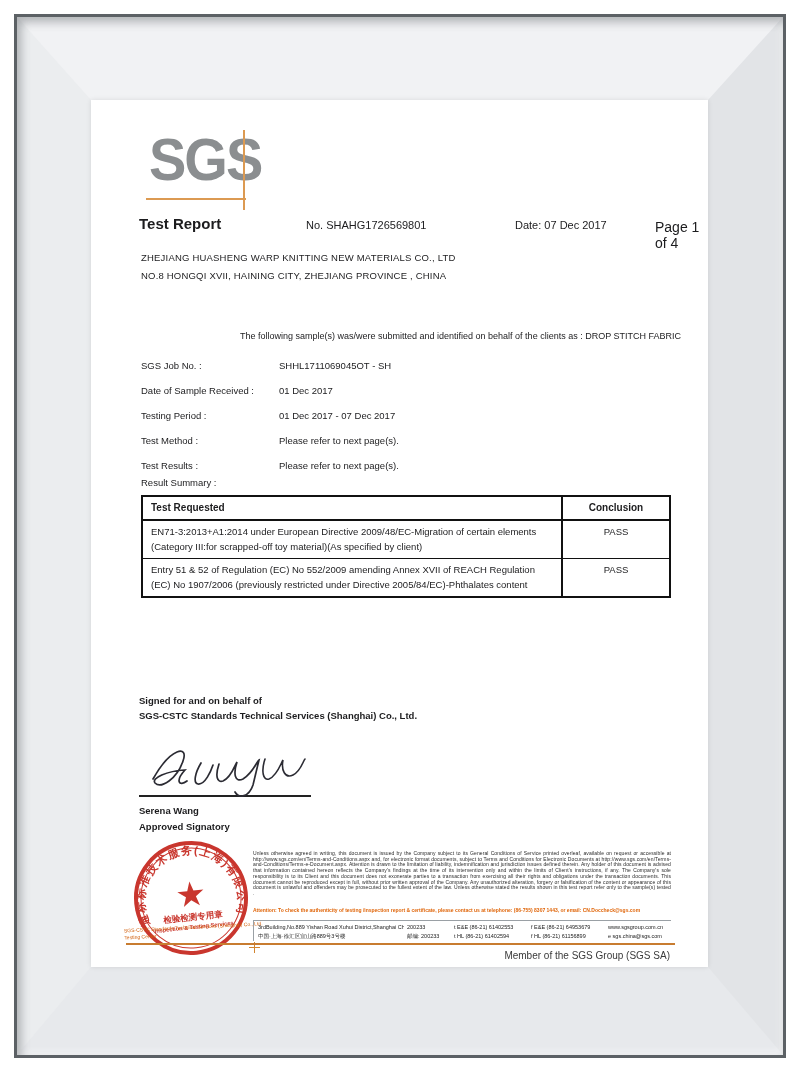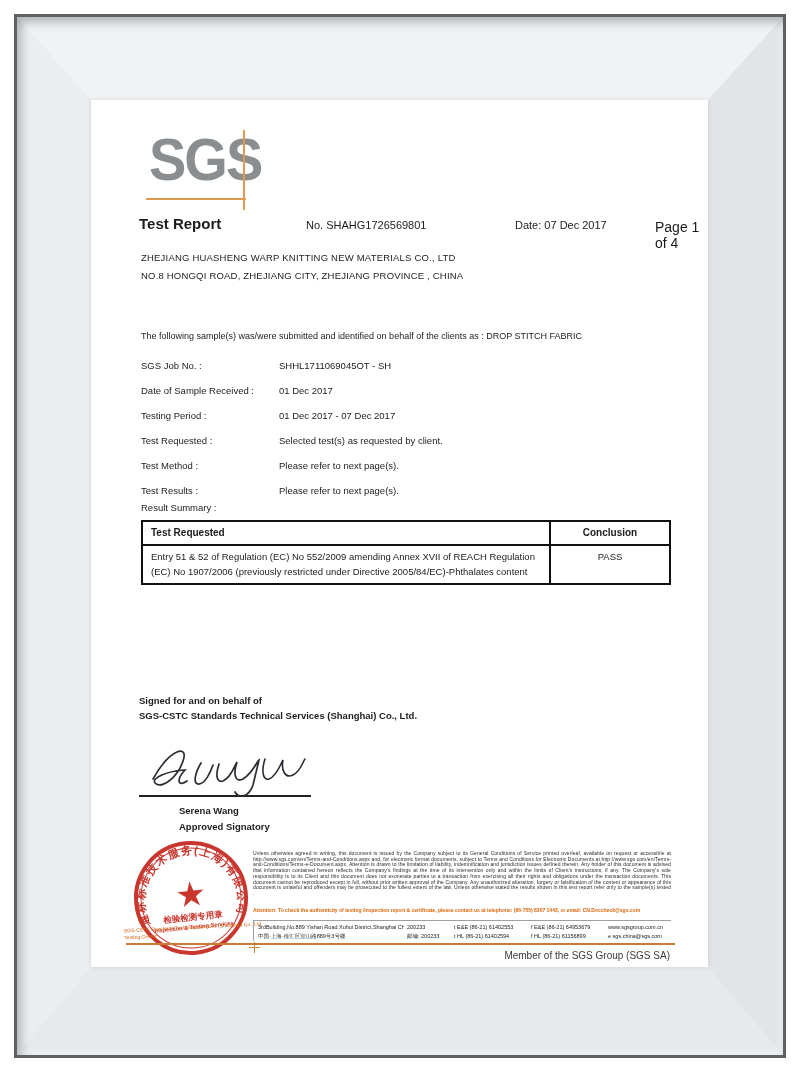--- a/index.html
+++ b/index.html
@@ -30,37 +30,37 @@
   .logo-vline { position:absolute; left:94px; top:-2px; width:2px; height:80px; background:#dc9a52; }
 
   
   .hdr-title { position:absolute; top:115px; left:48px; font-size:15px; font-weight:bold; }
   .hdr-no    { position:absolute; top:119px; left:215px; font-size:11px;text-align:right; }
   .hdr-date  { position:absolute; top:119px; left:424px; font-size:11px; }
   .hdr-page  { position:absolute; top:119px; left:548px; font-size:14px;margin-left:16px; }
 
   .client { position:absolute; top:149px; left:50px; font-size:9.5px; line-height:18px; letter-spacing:.2px; }
 
-  .sample-line { position:absolute; top:231px; left:50px; width:540px; font-size:9px; }
+  .sample-line { position:absolute; top:231px; left:50px; width:540px; font-size:9px;text-align:right; }
 
   .fields-block { position:absolute; top:249px; left:50px; width:530px; }
   .frow { display:flex; line-height:17px; font-size:9.5px;margin-top:8px; }
   .frow.gap { margin-bottom:6px; }
   .frow .lab { width:138px; }
   .result-label { font-size:9.5px; line-height:17px; margin-bottom:4px; }
 
   table.summary { width:530px; border-collapse:collapse; border:2px solid #111; font-size:9.5px;padding-left:44px; }
   table.summary th, table.summary td { border:1px solid #111; padding:3px 8px 4px 8px; vertical-align:top; line-height:15px; }
   table.summary th { border-bottom:2px solid #111; text-align:left; font-size:10px; }
-  table.summary th.conc, table.summary td.conc { border-left:2px solid #111; text-align:center; width:120px; }
+  table.summary th.conc, table.summary td.conc { border-left:2px solid #111; text-align:center; width:108px; }
 
   .sign-block { position:absolute; top:593px; left:48px; width:320px; font-size:9.5px; line-height:15px;font-weight:bold; }
   .sig-svg { display:block; margin:14px 0 0 6px; }
   .sig-rule { width:172px; height:2px; background:#222; margin-top:-4px; }
-  .sig-name { margin-top:6px; font-size:9.5px; line-height:16px;margin-left:40px; }
+  .sig-name { margin-top:6px; font-size:9.5px; line-height:16px; }
 
   
   .stamp { position:absolute; top:738px; left:40px; width:120px; height:120px; transform:rotate(-6deg); opacity:.92; }
   .stamp-under { position:absolute; left:33px; top:823px; width:170px; font-size:5px; line-height:7px;
     color:#d2600e; transform:rotate(-3deg); }
 
   
   .disclaimer { position:absolute; top:751px; left:162px; width:418px; height:57px; overflow:hidden;
     font-size:5px; line-height:5.7px; text-align:justify; color:#2a2a2a; letter-spacing:.1px; }
   .attention { position:absolute; top:808px; left:162px; width:418px; font-size:5px; line-height:5.8px;
@@ -96,58 +96,58 @@
         <div class="logo-vline"></div>
       </div>
 
       <div class="hdr-title">Test Report</div>
       <div class="hdr-no">No. SHAHG1726569801</div>
       <div class="hdr-date">Date: 07 Dec 2017</div>
       <div class="hdr-page">Page 1 of 4</div>
 
       <div class="client">
         <div>ZHEJIANG HUASHENG WARP KNITTING NEW MATERIALS CO., LTD</div>
-        <div>NO.8 HONGQI ROAD, ZHEJIANG CITY, ZHEJIANG PROVINCE , CHINA</div>
+        <div>NO.8 HONGQI XVII, HAINING CITY, ZHEJIANG PROVINCE , CHINA</div>
       </div>
 
       <div class="sample-line">The following sample(s) was/were submitted and identified on behalf of the clients as : DROP STITCH FABRIC</div>
 
       <div class="fields-block">
         <div class="frow gap">
           <span class="lab">SGS Job No. :</span>
           <span class="val">SHHL1711069045OT - SH</span>
         </div>
         <div class="frow">
           <span class="lab">Date of Sample Received :</span>
           <span class="val">01 Dec 2017</span>
         </div>
         <div class="frow">
           <span class="lab">Testing Period :</span>
           <span class="val">01 Dec 2017 - 07 Dec 2017</span>
-        </div>
-        <div class="frow">
-          <span class="lab">Test Requested :</span>
-          <span class="val">Selected test(s) as requested by client.</span>
         </div>
         <div class="frow">
           <span class="lab">Test Method :</span>
           <span class="val">Please refer to next page(s).</span>
         </div>
         <div class="frow">
           <span class="lab">Test Results :</span>
           <span class="val">Please refer to next page(s).</span>
         </div>
 
         <div class="result-label">Result Summary :</div>
 
         <table class="summary">
           <tbody>
               <tr>
             <th>Test Requested</th>
             <th class="conc">Conclusion</th>
+          </tr>
+          <tr>
+            <td>EN71-3:2013+A1:2014 under European Directive 2009/48/EC-Migration of certain elements (Category III:for scrapped-off toy material)(As specified by client)</td>
+            <td class="conc">PASS</td>
           </tr>
           <tr>
             <td>Entry 51 &amp; 52 of Regulation (EC) No 552/2009 amending Annex XVII of REACH Regulation (EC) No 1907/2006 (previously restricted under Directive 2005/84/EC)-Phthalates content</td>
             <td class="conc">PASS</td>
           </tr>
         </tbody>
           </table>
       </div>
 
       <div class="sign-block">

